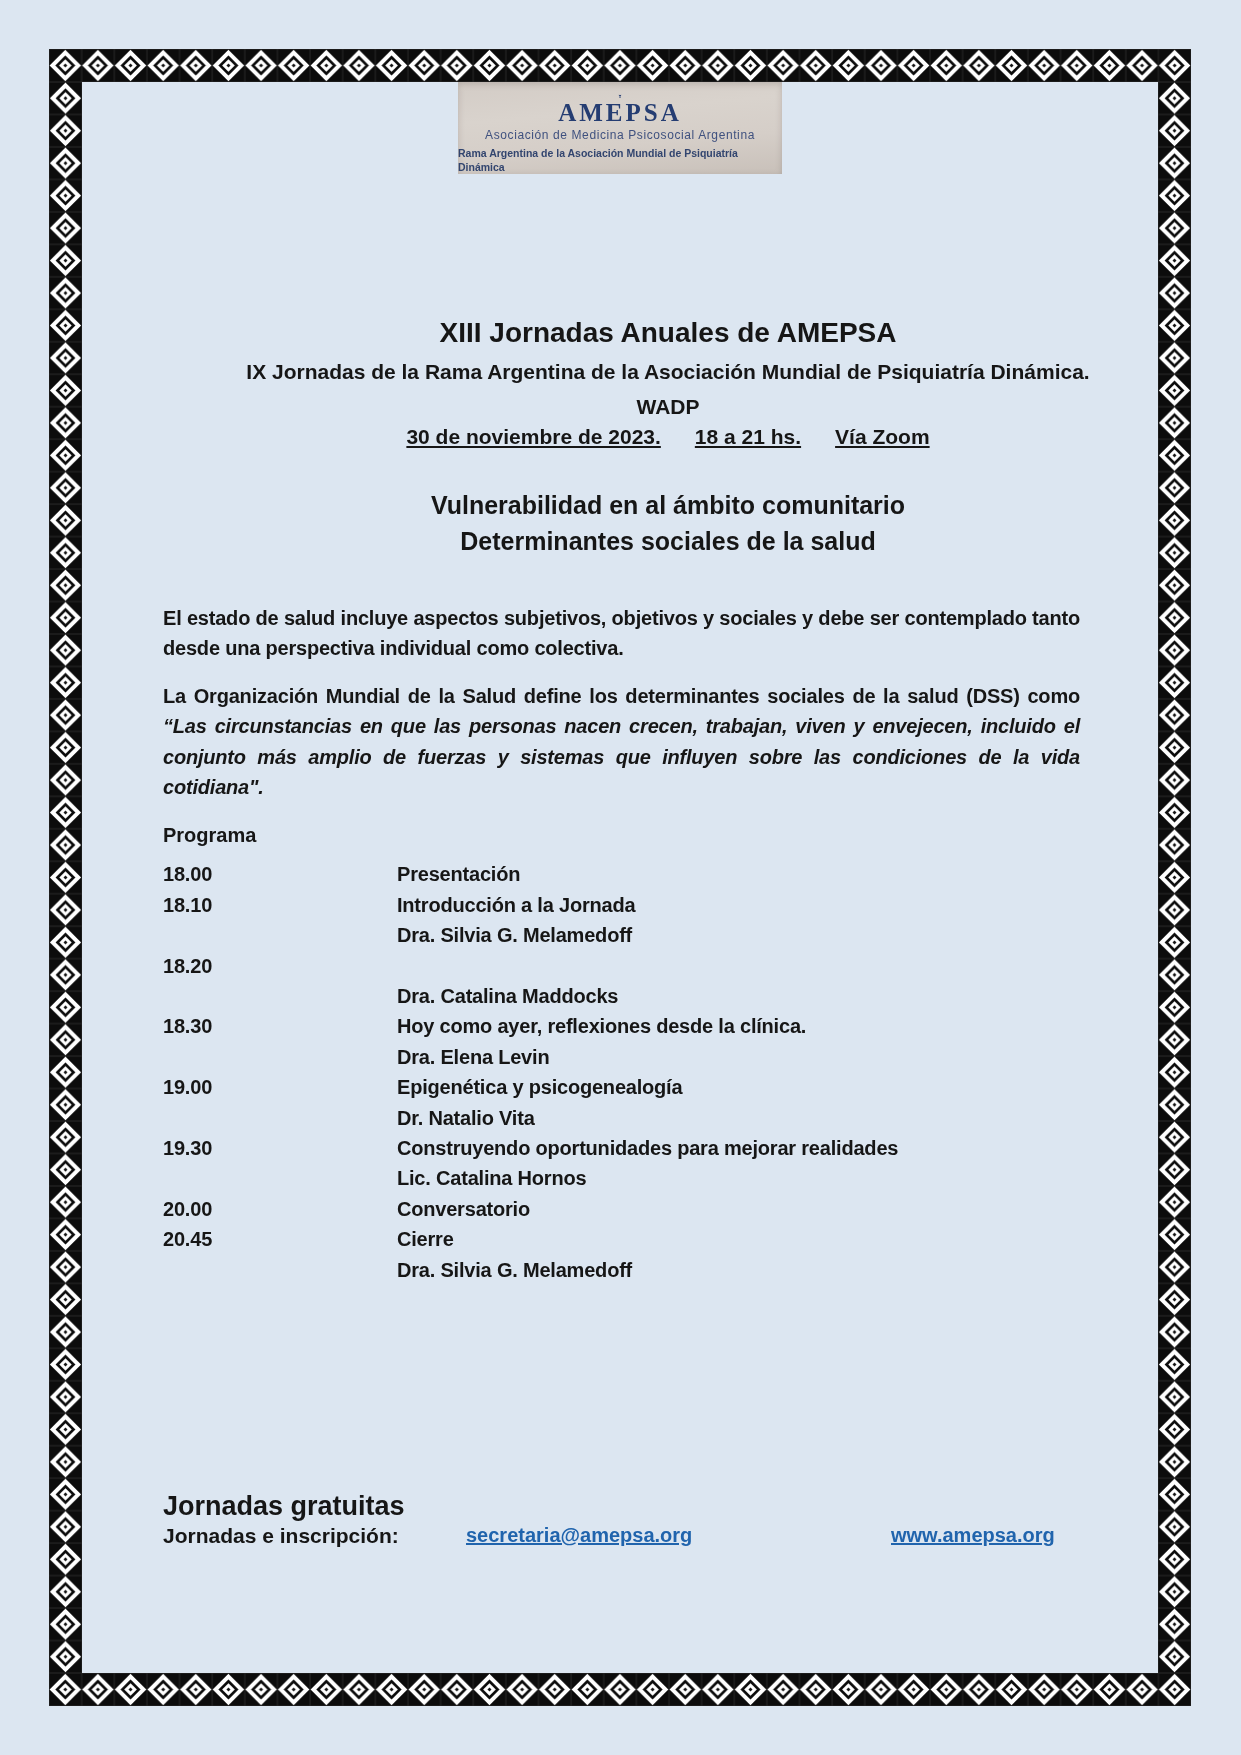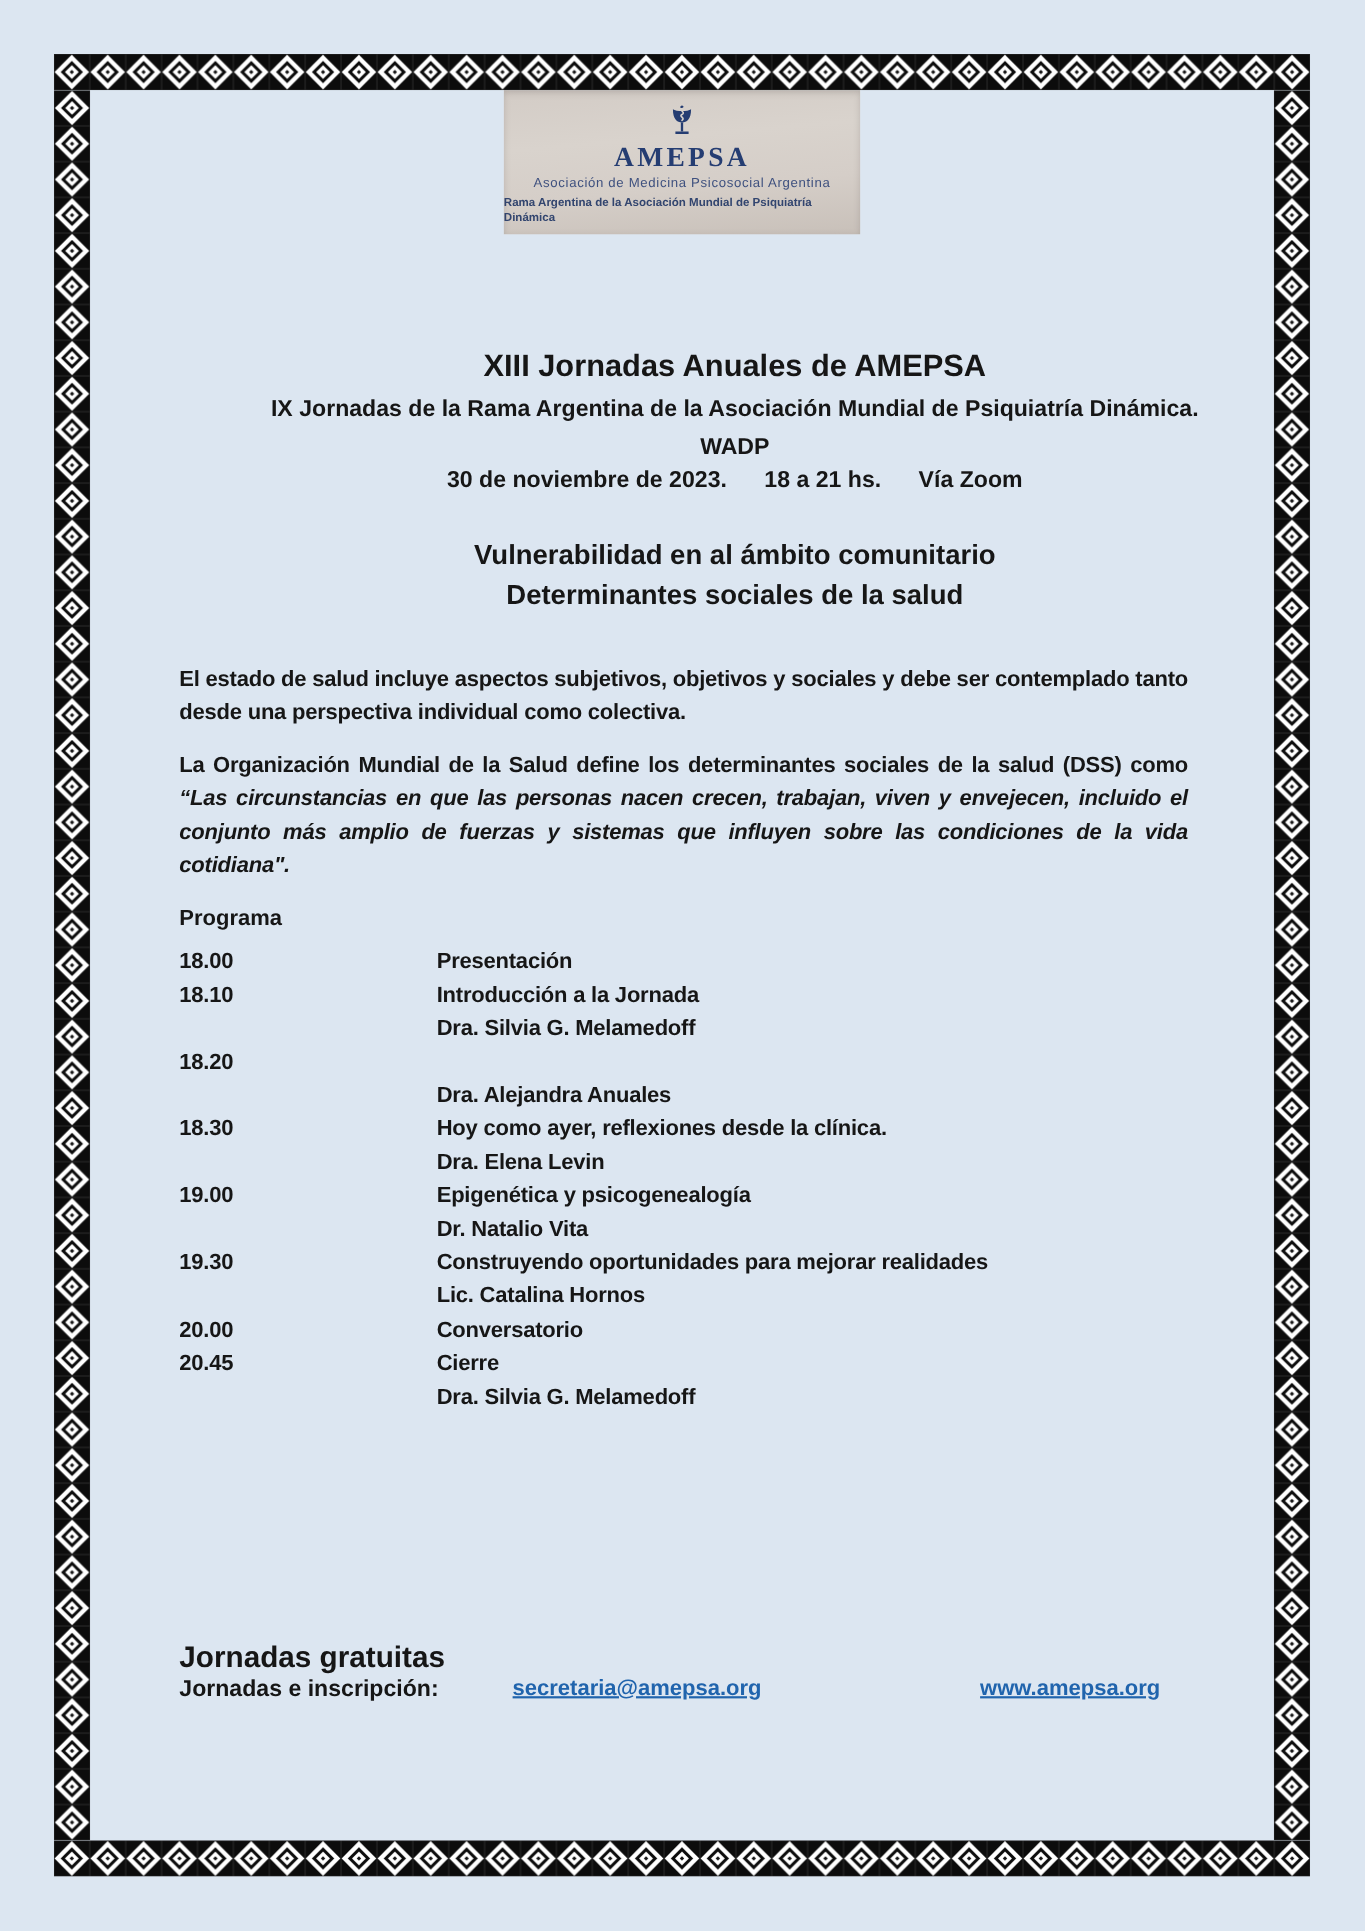--- a/index.html
+++ b/index.html
@@ -5,41 +5,41 @@
   html,body{margin:0;padding:0;}
   body{
     width:1241px;height:1755px;position:relative;overflow:hidden;
     background:#dce6f1;
     font-family:"Liberation Sans",sans-serif;
     color:#161616;
   }
   .frame-strip{position:absolute;display:block;}
   
   .logo{
-    position:absolute;left:458px;top:82px;width:324px;height:131px;
+    position:absolute;left:458px;top:82px;width:324px;height:92px;
     background:linear-gradient(175deg,#d3ccc6 0%,#d9d3cd 35%,#d5cec8 65%,#c8c0b9 100%);
     box-shadow:inset 0 2px 6px rgba(90,85,80,.25);
     display:flex;flex-direction:column;align-items:center;justify-content:flex-start;
     padding-top:12px;box-sizing:border-box;
   }
   .emblem{width:30px;height:36px;margin-bottom:1px;}
   .logo-name{
     font-family:"Liberation Serif",serif;font-weight:700;font-size:25px;
     letter-spacing:3px;color:#253d72;line-height:26px;
   }
   .logo-sub{font-size:12px;color:#3f517f;letter-spacing:.6px;line-height:16px;margin-top:1px;}
   .logo-sub2{font-size:10.5px;font-weight:700;color:#32456f;line-height:14px;margin-top:3px;}
 
   .center-col{position:absolute;left:49px;width:1142px;text-align:center;padding-left:48px;}
   .hdr{top:316px;}
   .hdr h1{margin:0 0 7px 0;font-size:28px;line-height:34px;font-weight:700;}
   .hdr .sub{font-size:21px;line-height:30px;font-weight:700;margin:0 0 5px 0;}
   .hdr .wadp{font-size:21px;line-height:30px;font-weight:700;margin:0;}
   .hdr .dateline{font-size:21px;line-height:30px;font-weight:700;margin:0;}
-  .dateline .seg{display:inline-block;}
+  .dateline .seg{display:inline-block;text-decoration:underline;}
   .dateline .seg + .seg{margin-left:34px;}
   .theme{top:487px;}
   .theme p{margin:0;font-size:25px;line-height:36px;font-weight:700;}
 
   .main{position:absolute;left:163px;top:603px;width:917px;}
   .main p{
     margin:0 0 17px 0;font-size:20px;line-height:30.4px;font-weight:700;
     text-align:justify;letter-spacing:-0.2px;
   }
   .quote{font-style:italic;}
@@ -151,21 +151,21 @@
       </div>
     <div class="prog-row">
         <span></span>
         <span>Dra. Silvia G. Melamedoff</span>
       </div>
     <div class="prog-row">
         <span>18.20</span>
       </div>
     <div class="prog-row">
         <span></span>
-        <span>Dra. Alejandra Anuales</span>
+        <span>Dra. Catalina Maddocks</span>
       </div>
     <div class="prog-row">
         <span>18.30</span>
         <span>Hoy como ayer, reflexiones desde la clínica.</span>
       </div>
     <div class="prog-row">
         <span></span>
         <span>Dra. Elena Levin</span>
       </div>
     <div class="prog-row">

